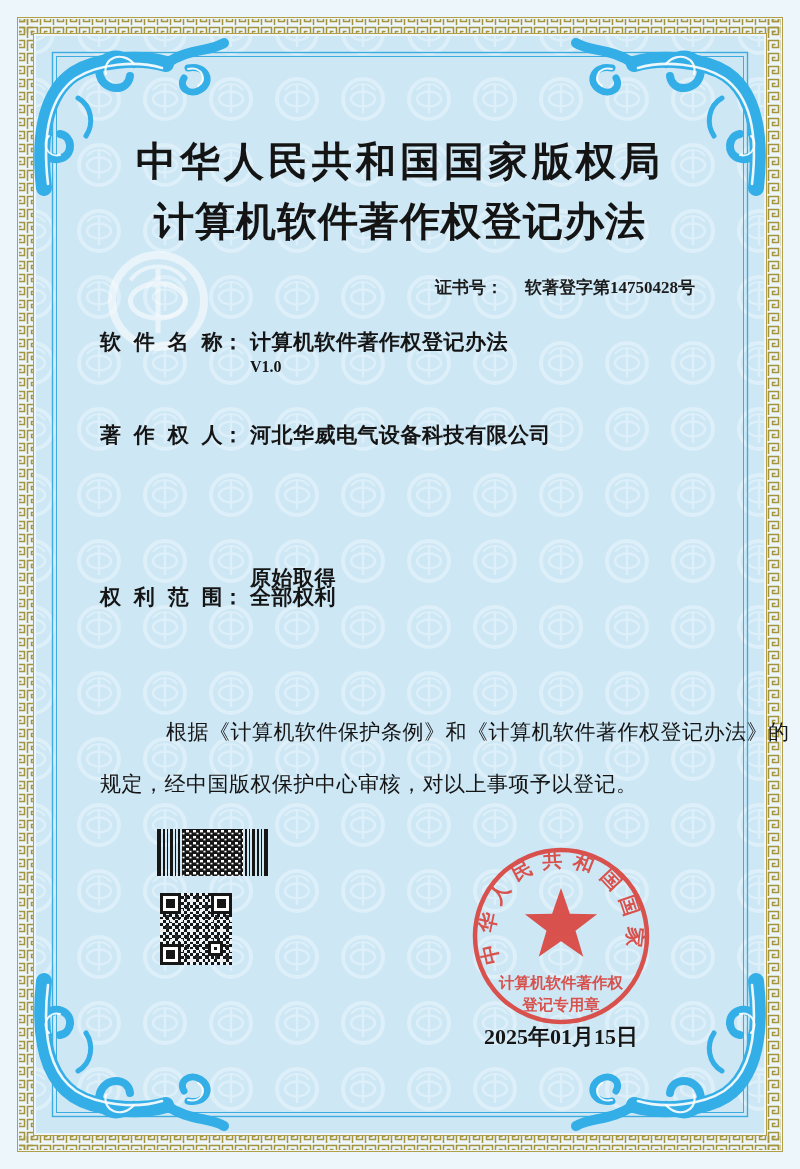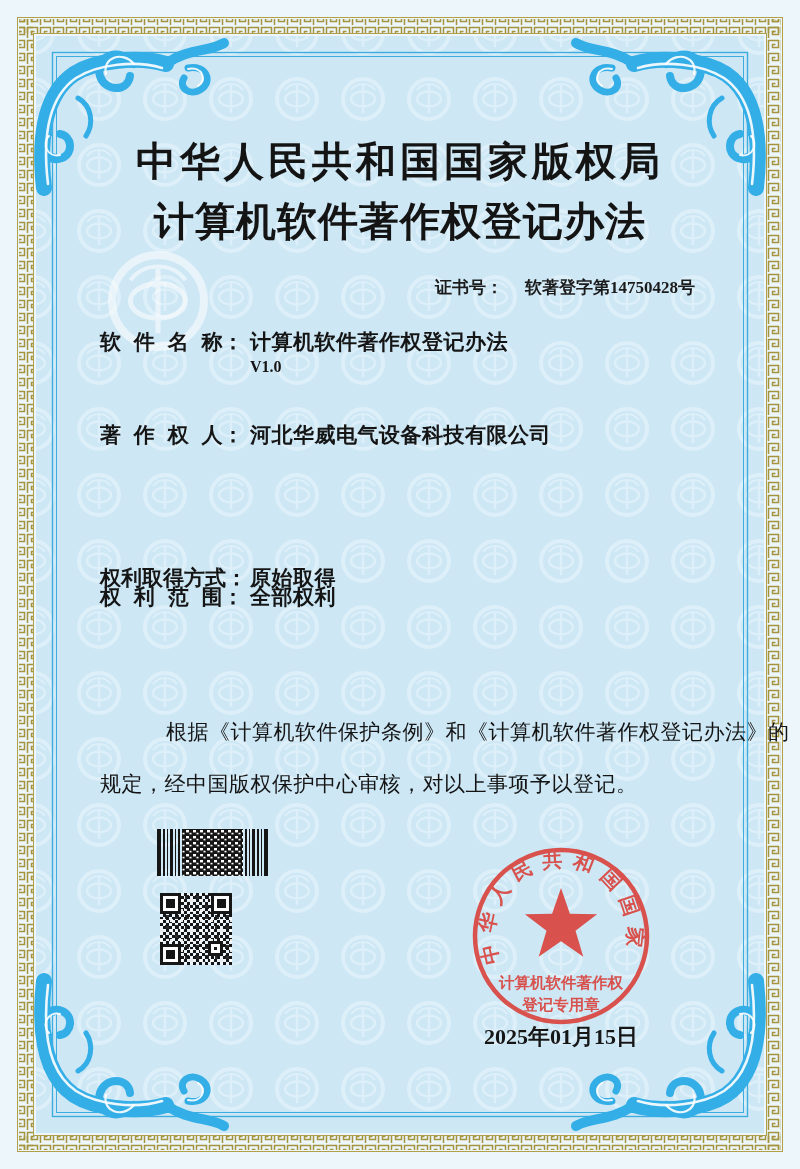--- a/index.html
+++ b/index.html
@@ -106,21 +106,20 @@
     <span class="fvalue">计算机软件著作权登记办法</span>
   </div>
   <div class="abs fvalue2" style="top:358px">V1.0</div>
 
   <div class="abs field-row" style="top:421px">
     <span class="flabel">著 作 权 人：</span>
     <span class="fvalue">河北华威电气设备科技有限公司</span>
   </div>
 
   <div class="abs field-row" style="top:564px">
-    <span class="flabel">权利取得方式：</span>
     <span class="fvalue">原始取得</span>
   </div>
 
   <div class="abs field-row" style="top:583px">
     <span class="flabel">权 利 范 围：</span>
     <span class="fvalue">全部权利</span>
   </div>
 
 
   <div class="abs stmt stmt1">根据《计算机软件保护条例》和《计算机软件著作权登记办法》的</div>

